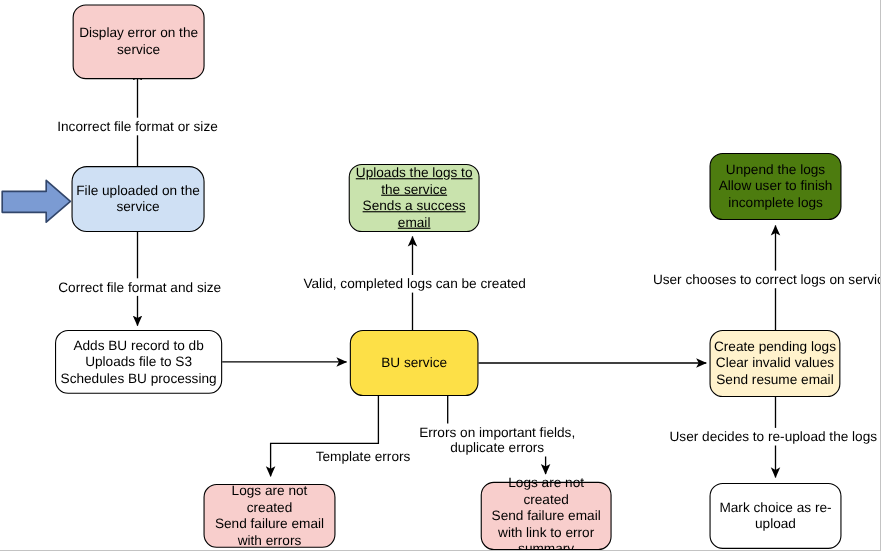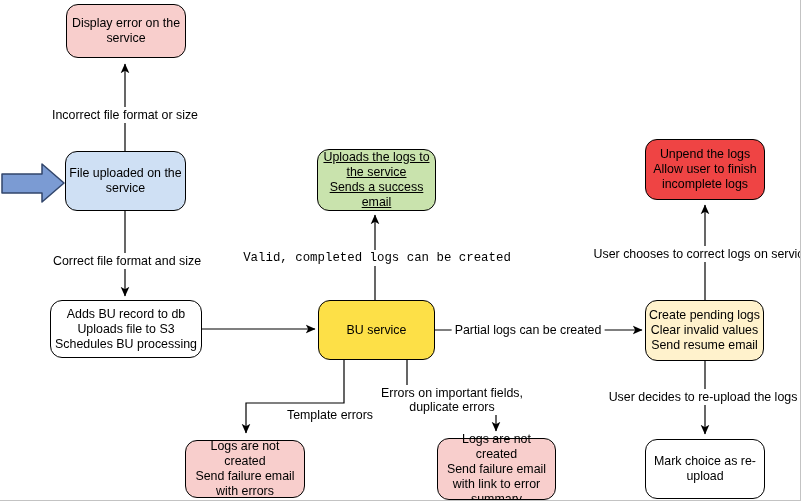--- a/index.html
+++ b/index.html
@@ -47,35 +47,35 @@
     font-size: 12.4px;
     line-height: 14px;
     color: #000000;
     padding: 1px 3px;
     z-index: 2;
     text-align: center;
   }
   .edge-label.multiline { white-space: pre-line; }
 
   
-  #n-display-error   { left: 66px;  top: 4px;   width: 120px; height: 54px; }
-  #n-file-uploaded   { left: 65px;  top: 151px; width: 121px; height: 60px; }
+  #n-display-error   { left: 66px;  top: 4px;   width: 120px; height: 68px; }
+  #n-file-uploaded   { left: 65px;  top: 151px; width: 121px; height: 60px; border-radius: 14px; }
   #n-adds-bu         { left: 50px;  top: 300px; width: 152px; height: 58px; }
   #n-uploads-logs    { left: 317px; top: 149px; width: 119px; height: 62px; text-decoration: underline; }
   #n-bu-service      { left: 318px; top: 300px; width: 117px; height: 60px; }
   #n-unpend          { left: 645px; top: 139px; width: 120px; height: 61px; }
   #n-create-pending  { left: 645px; top: 300px; width: 119px; height: 61px; }
   #n-mark-choice     { left: 645px; top: 439px; width: 120px; height: 60px; }
   #n-logs-errors     { left: 185px; top: 440px; width: 120px; height: 58px; }
   #n-logs-summary    { left: 437px; top: 438px; width: 119px; height: 62px; }
 
   
   #l-incorrect  { left: 125px; top: 115px; text-align: center; }
   #l-correct    { left: 127px; top: 261px; }
-  #l-valid      { left: 377px; top: 258px; font-family: Liberation Mono, monospace; }
+  #l-valid      { left: 377px; top: 258px; }
   #l-partial    { left: 528px; top: 330px; }
   #l-template   { left: 330px; top: 403px; margin-top: 12px; }
   #l-important  { left: 452px; top: 400px; }
   #l-chooses    { left: 702px; top: 254px; }
   #l-decides    { left: 703px; top: 397px; }
 </style>
 </head>
 <body>
 
 <div class="canvas">
@@ -110,21 +110,21 @@
 Uploads file to S3
 Schedules BU processing</div>
 
   <div class="node" id="n-uploads-logs" style="background-color: rgb(201, 227, 173);">Uploads the logs to
 the service
 Sends a success
 email</div>
 
   <div class="node" id="n-bu-service" style="background-color: #fde047;">BU service</div>
 
-  <div class="node" id="n-unpend" style="background-color: #ef4444;">Unpend the logs
+  <div class="node" id="n-unpend" style="background-color: #4d7c0f;">Unpend the logs
 Allow user to finish
 incomplete logs</div>
 
   <div class="node" id="n-create-pending" style="background-color: rgb(255, 242, 204);">Create pending logs
 Clear invalid values
 Send resume email</div>
 
   <div class="node" id="n-mark-choice" style="background-color: rgb(255, 255, 255);">Mark choice as re-
 upload</div>
 
@@ -136,21 +136,20 @@
 Send failure email
 with link to error
 summary</div>
 
   <div class="edge-label" id="l-incorrect">Incorrect file format or size</div>
 
   <div class="edge-label" id="l-correct">Correct file format and size</div>
 
   <div class="edge-label" id="l-valid">Valid, completed logs can be created</div>
 
-  <div class="edge-label" id="l-partial">Partial logs can be created</div>
 
   <div class="edge-label" id="l-template">Template errors</div>
 
   <div class="edge-label multiline" id="l-important">Errors on important fields,
 duplicate errors</div>
 
   <div class="edge-label" id="l-chooses">User chooses to correct logs on service</div>
 
   <div class="edge-label" id="l-decides">User decides to re-upload the logs</div>
 

